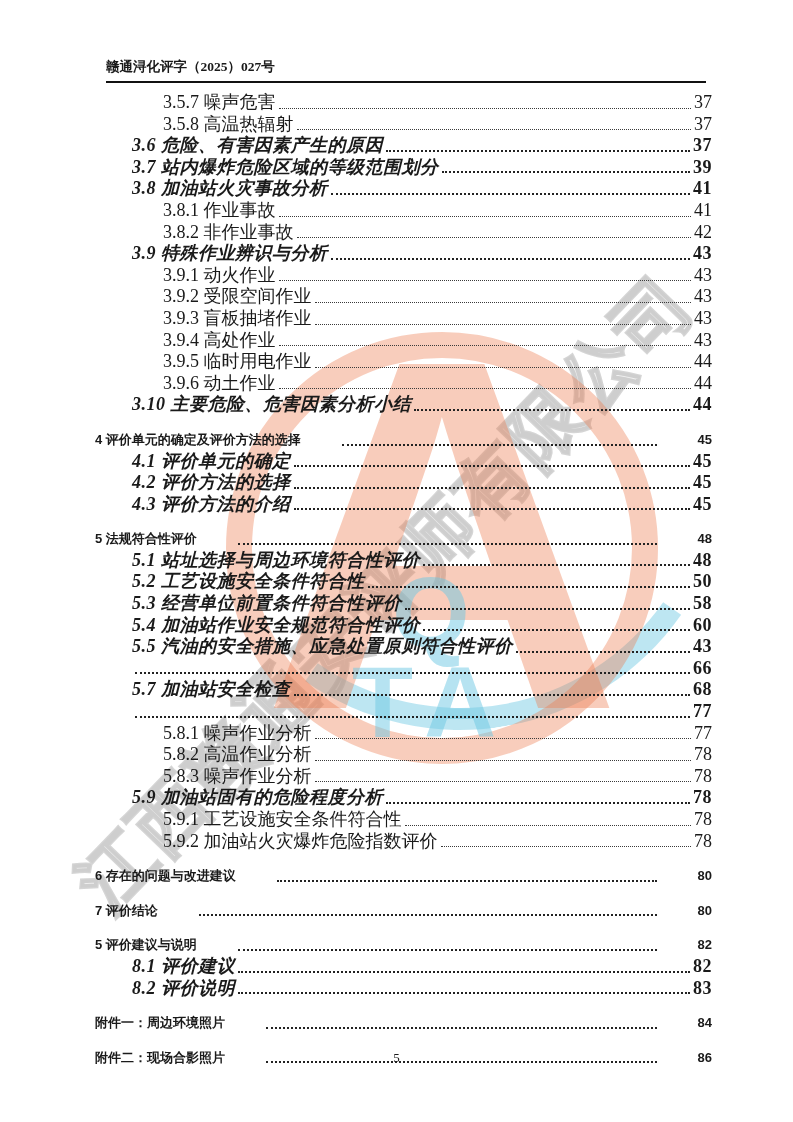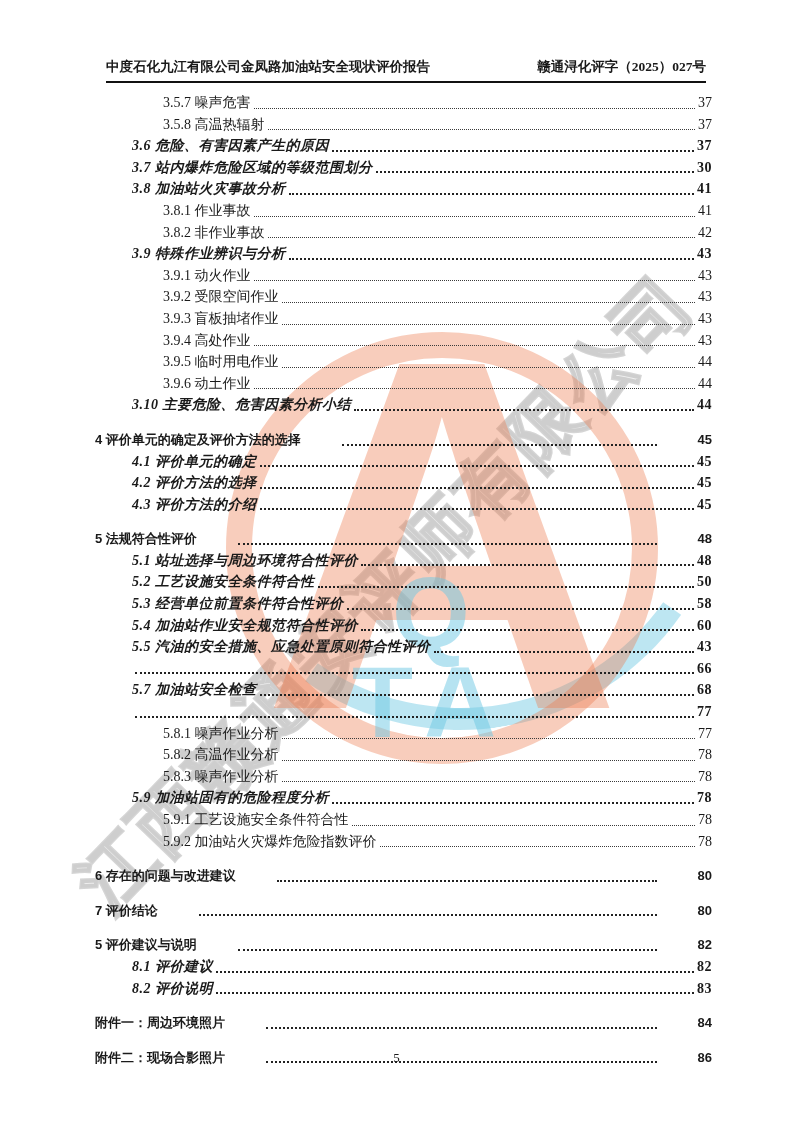--- a/index.html
+++ b/index.html
@@ -45,21 +45,21 @@
     -webkit-text-stroke:2.5px rgba(178,178,178,.55);
   }
   
   .header{
     position:absolute;z-index:2;left:106px;top:58px;width:600px;
     display:flex;justify-content:space-between;align-items:flex-end;
     font-weight:bold;font-size:13.5px;
     border-bottom:2px solid #111;padding-bottom:5px;
   }
   .toc{position:absolute;z-index:2;left:95px;top:92px;width:617px;}
-  .toc-row{display:flex;line-height:21.6px;font-size:14px;}
+  .toc-row{display:flex;line-height:21.6px;font-size:18px;}
   .toc-row .toc-label{white-space:nowrap;}
   .toc-row .leader{
     flex:1;align-self:flex-end;margin:0 3px 5px 3px;
     border-bottom:2px dotted #222;min-width:20px;
   }
   .toc-row .toc-page{white-space:nowrap;}
   .lv1{margin-top:13px;font-family:"Liberation Sans","DejaVu Sans",sans-serif;
        font-weight:bold;font-size:13px;gap:38px;}
   .lv2{padding-left:37px;font-weight:bold;font-style:italic;letter-spacing:.5px;align-items:flex-end;}
   .lv2 .toc-page{font-style:normal;}
@@ -77,21 +77,20 @@
 
   <div class="wm wm-company">江西赣通安评师有限公司</div>
   <div class="wm wm-cyan-ring"></div>
   <div class="wm wm-ring"></div>
   <div class="wm wm-a">A</div>
   <span class="wm wm-letter wm-q">Q</span>
   <span class="wm wm-letter wm-t">T</span>
   <span class="wm wm-letter wm-a2">A</span>
 
   <div class="header">
-    <span>中度石化九江有限公司金凤路加油站安全现状评价报告</span>
     <span>赣通浔化评字（2025）027号</span>
   </div>
 
   <div class="toc">
       <div class="toc-row lv3">
         <span class="toc-label">3.5.7 噪声危害</span>
         <span class="leader"></span>
         <span class="toc-page">37</span>
       </div>
       <div class="toc-row lv3">
@@ -100,21 +99,21 @@
         <span class="toc-page">37</span>
       </div>
       <div class="toc-row lv2">
         <span class="toc-label">3.6 危险、有害因素产生的原因</span>
         <span class="leader"></span>
         <span class="toc-page">37</span>
       </div>
       <div class="toc-row lv2">
         <span class="toc-label">3.7 站内爆炸危险区域的等级范围划分</span>
         <span class="leader"></span>
-        <span class="toc-page">30</span>
+        <span class="toc-page">39</span>
       </div>
       <div class="toc-row lv2">
         <span class="toc-label">3.8 加油站火灾事故分析</span>
         <span class="leader"></span>
         <span class="toc-page">41</span>
       </div>
       <div class="toc-row lv3">
         <span class="toc-label">3.8.1 作业事故</span>
         <span class="leader"></span>
         <span class="toc-page">41</span>

